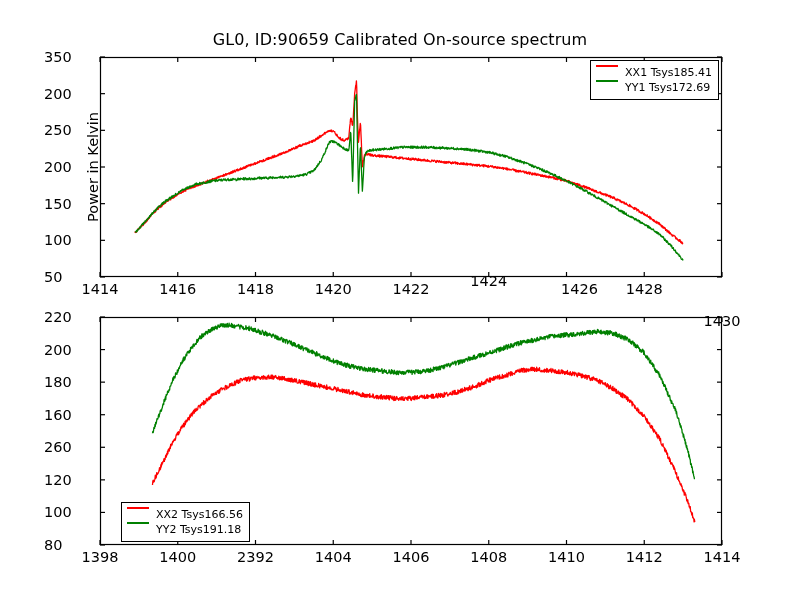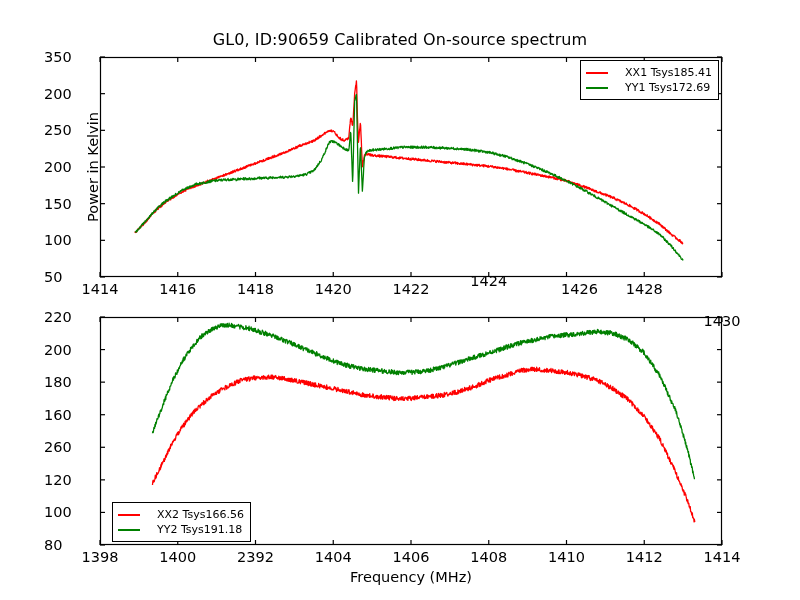--- a/index.html
+++ b/index.html
@@ -89,28 +89,27 @@
     padding: 4px 6px 4px 5px;
     font-size: 11px;
     color: #000000;
     line-height: 15px;
   }
   #legend-top {
     right: 3px;
     top: 3px;
   }
   #legend-bottom {
-    left: 12px;
+    left: 21px;
     bottom: 3px;
   }
   .legend-row {
     display: flex;
-    align-items: center;
+    align-items: flex-start;
     white-space: nowrap;
-    gap: 10px;
   }
   .legend-swatch {
     display: inline-block;
     width: 22px;
     height: 0;
     border-top-width: 2px;
     border-top-style: solid;
     margin-right: 7px;
   }
   .legend-text {
@@ -224,21 +223,20 @@
         <line y1="97.71428571428572" y2="97.71428571428572" x1="622" x2="617" stroke="#000000" stroke-width="1.2"></line>
         <line y1="65.14285714285714" y2="65.14285714285714" x1="0" x2="5" stroke="#000000" stroke-width="1.2"></line>
         <line y1="65.14285714285714" y2="65.14285714285714" x1="622" x2="617" stroke="#000000" stroke-width="1.2"></line>
         <line y1="32.571428571428584" y2="32.571428571428584" x1="0" x2="5" stroke="#000000" stroke-width="1.2"></line>
         <line y1="32.571428571428584" y2="32.571428571428584" x1="622" x2="617" stroke="#000000" stroke-width="1.2"></line>
         <line y1="0" y2="0" x1="0" x2="5" stroke="#000000" stroke-width="1.2"></line>
         <line y1="0" y2="0" x1="622" x2="617" stroke="#000000" stroke-width="1.2"></line>
         <path d="M52.48 168.03L52.83 164.30L53.18 163.23L53.53 165.20L53.88 164.41L54.23 164.61L54.58 162.97L54.93 162.18L55.28 158.26L55.63 161.46L55.98 160.99L56.33 160.30L56.68 155.70L57.03 156.61L57.38 157.46L57.73 156.05L58.08 156.45L58.43 155.15L58.78 154.85L59.13 153.54L59.48 150.76L59.83 153.14L60.18 151.99L60.53 152.05L60.88 147.67L61.23 150.05L61.58 145.83L61.93 147.82L62.28 145.49L62.63 146.21L62.98 144.39L63.33 144.64L63.68 143.14L64.03 141.60L64.38 144.46L64.73 141.33L65.08 142.73L65.43 139.79L65.78 138.11L66.13 140.37L66.48 139.16L66.83 136.39L67.18 137.85L67.53 134.13L67.88 136.71L68.23 132.53L68.58 133.84L68.93 131.76L69.28 134.20L69.63 132.21L69.97 129.95L70.32 131.36L70.67 127.32L71.02 129.13L71.37 127.02L71.72 127.73L72.07 127.88L72.42 125.26L72.77 124.26L73.12 125.03L73.47 124.54L73.82 122.95L74.17 123.43L74.52 121.94L74.87 123.37L75.22 122.98L75.57 121.84L75.92 119.29L76.27 117.58L76.62 118.12L76.97 116.65L77.32 115.95L77.67 115.32L78.02 117.96L78.37 114.54L78.72 117.32L79.07 116.15L79.42 115.23L79.77 114.97L80.12 112.49L80.47 113.45L80.82 110.54L81.17 109.70L81.52 110.69L81.87 111.02L82.22 108.07L82.57 109.47L82.92 109.81L83.27 108.66L83.62 106.28L83.97 109.83L84.32 109.36L84.67 108.12L85.02 104.49L85.37 107.49L85.72 105.41L86.07 103.18L86.42 104.88L86.77 104.62L87.12 102.86L87.47 103.85L87.82 100.87L88.17 102.71L88.52 100.38L88.87 102.47L89.22 102.82L89.57 100.27L89.92 97.79L90.27 100.31L90.62 98.69L90.97 97.32L91.32 96.14L91.67 97.98L92.02 99.03L92.37 97.19L92.72 94.92L93.07 96.92L93.42 93.99L93.77 93.28L94.12 95.71L94.47 96.04L94.82 92.16L95.17 93.35L95.52 94.43L95.87 92.32L96.22 91.26L96.57 93.62L96.92 93.15L97.27 92.97L97.62 92.70L97.96 90.62L98.31 89.00L98.66 88.50L99.01 89.16L99.36 89.17L99.71 88.80L100.06 91.01L100.41 87.33L100.76 88.12L101.11 87.30L101.46 88.37L101.81 86.18L102.16 85.74L102.51 86.36L102.86 86.61L103.21 87.72L103.56 83.68L103.91 87.66L104.26 85.39L104.61 86.94L104.96 84.23L105.31 85.44L105.66 86.19L106.01 84.46L106.36 81.45L106.71 82.28L107.06 83.25L107.41 82.92L107.76 83.99L108.11 81.15L108.46 82.38L108.81 81.67L109.16 79.98L109.51 82.67L109.86 81.52L110.21 80.55L110.56 79.25L110.91 81.21L111.26 77.31L111.61 77.07L111.96 78.66L112.31 76.91L112.66 78.77L113.01 78.09L113.36 76.29L113.71 76.80L114.06 77.82L114.41 77.19L114.76 77.61L115.11 75.77L115.46 75.20L115.81 77.48L116.16 75.67L116.51 77.29L116.86 74.77L117.21 73.93L117.56 74.90L117.91 73.72L118.26 75.97L118.61 73.43L118.96 76.43L119.31 72.32L119.66 75.49L120.01 73.76L120.36 71.92L120.71 71.48L121.06 70.81L121.41 70.89L121.76 70.98L122.11 72.88L122.46 71.99L122.81 71.51L123.16 71.26L123.51 71.17L123.86 71.81L124.21 72.12L124.56 72.10L124.91 72.95L125.26 68.87L125.61 68.50L125.96 68.72L126.30 69.26L126.65 72.08L127.00 68.94L127.35 71.20L127.70 70.58L128.05 70.41L128.40 70.82L128.75 70.00L129.10 70.19L129.45 67.76L129.80 66.74L130.15 69.18L130.50 66.65L130.85 66.94L131.20 67.79L131.55 68.54L131.90 65.89L132.25 66.85L132.60 68.57L132.95 68.38L133.30 68.35L133.65 67.75L134.00 68.65L134.35 65.44L134.70 64.10L135.05 66.20L135.40 67.99L135.75 66.54L136.10 65.19L136.45 63.04L136.80 64.47L137.15 65.31L137.50 65.89L137.85 62.85L138.20 63.30L138.55 66.33L138.90 63.76L139.25 63.13L139.60 63.81L139.95 65.51L140.30 61.44L140.65 61.69L141.00 61.79L141.35 61.68L141.70 62.19L142.05 63.77L142.40 63.58L142.75 62.84L143.10 62.09L143.45 62.35L143.80 61.24L144.15 61.64L144.50 62.79L144.85 61.15L145.20 63.00L145.55 60.51L145.90 61.11L146.25 60.98L146.60 64.21L146.95 60.66L147.30 63.71L147.65 61.21L148.00 60.70L148.35 60.05L148.70 61.80L149.05 59.81L149.40 64.08L149.75 63.83L150.10 63.20L150.45 61.63L150.80 60.26L151.15 60.62L151.50 60.29L151.85 60.17L152.20 62.49L152.55 61.23L152.90 61.75L153.25 59.42L153.60 59.01L153.94 59.19L154.29 62.46L154.64 58.80L154.99 62.88L155.34 59.90L155.69 62.86L156.04 59.95L156.39 61.75L156.74 59.94L157.09 59.33L157.44 60.87L157.79 60.75L158.14 60.76L158.49 60.10L158.84 59.66L159.19 61.09L159.54 61.69L159.89 60.52L160.24 62.02L160.59 62.35L160.94 60.69L161.29 61.50L161.64 59.44L161.99 60.90L162.34 60.07L162.69 59.40L163.04 62.31L163.39 58.75L163.74 61.19L164.09 60.22L164.44 59.79L164.79 59.23L165.14 62.20L165.49 60.14L165.84 61.92L166.19 60.61L166.54 61.15L166.89 62.32L167.24 59.20L167.59 60.86L167.94 58.89L168.29 60.67L168.64 58.03L168.99 61.77L169.34 61.38L169.69 59.80L170.04 60.53L170.39 61.49L170.74 61.34L171.09 58.14L171.44 61.41L171.79 58.06L172.14 62.04L172.49 58.23L172.84 59.95L173.19 58.99L173.54 62.08L173.89 61.61L174.24 60.68L174.59 59.22L174.94 60.34L175.29 59.82L175.64 58.53L175.99 59.28L176.34 59.80L176.69 61.22L177.04 60.57L177.39 61.02L177.74 62.07L178.09 60.40L178.44 61.94L178.79 59.26L179.14 60.41L179.49 62.80L179.84 61.75L180.19 59.54L180.54 62.29L180.89 62.65L181.24 62.79L181.59 60.48L181.93 59.36L182.28 62.75L182.63 59.87L182.98 59.72L183.33 61.96L183.68 62.25L184.03 62.40L184.38 59.66L184.73 63.12L185.08 62.28L185.43 63.23L185.78 61.57L186.13 62.01L186.48 63.48L186.83 63.86L187.18 61.39L187.53 62.06L187.88 63.89L188.23 64.34L188.58 61.30L188.93 61.26L189.28 61.69L189.63 64.35L189.98 64.30L190.33 61.50L190.68 64.88L191.03 61.88L191.38 64.69L191.73 61.12L192.08 61.70L192.43 64.50L192.78 65.04L193.13 62.69L193.48 64.20L193.83 65.00L194.18 63.12L194.53 61.70L194.88 61.92L195.23 65.00L195.58 63.28L195.93 64.38L196.28 61.96L196.63 63.42L196.98 65.73L197.33 66.10L197.68 66.20L198.03 66.12L198.38 65.86L198.73 65.50L199.08 62.98L199.43 62.62L199.78 65.70L200.13 65.71L200.48 66.74L200.83 63.76L201.18 64.90L201.53 63.27L201.88 63.48L202.23 65.25L202.58 65.57L202.93 63.24L203.28 65.38L203.63 63.69L203.98 66.52L204.33 67.53L204.68 63.76L205.03 64.25L205.38 66.50L205.73 67.41L206.08 63.79L206.43 63.79L206.78 67.48L207.13 64.22L207.48 66.65L207.83 66.71L208.18 68.67L208.53 64.47L208.88 67.41L209.23 68.25L209.58 66.65L209.92 64.92L210.27 64.57L210.62 68.58L210.97 69.16L211.32 69.09L211.67 68.63L212.02 65.38L212.37 68.86L212.72 66.06L213.07 68.01L213.42 69.46L213.77 66.56L214.12 65.77L214.47 69.85L214.82 67.64L215.17 67.63L215.52 65.83L215.87 69.87L216.22 68.45L216.57 68.35L216.92 68.99L217.27 69.85L217.62 69.96L217.97 69.92L218.32 68.92L218.67 66.37L219.02 68.13L219.37 68.78L219.72 70.94L220.07 68.42L220.42 67.26L220.77 69.18L221.12 69.32L221.47 67.78L221.82 68.17L222.17 70.26L222.52 69.03L222.87 69.77L223.22 68.95L223.57 71.00L223.92 70.49L224.27 68.37L224.62 70.97L224.97 69.11L225.32 70.20L225.67 71.15L226.02 71.85L226.37 72.35L226.72 68.02L227.07 71.35L227.42 72.26L227.77 70.92L228.12 70.13L228.47 70.56L228.82 70.89L229.17 71.91L229.52 71.45L229.87 69.56L230.22 71.78L230.57 72.08L230.92 71.18L231.27 72.65L231.62 72.19L231.97 72.83L232.32 72.51L232.67 72.84L233.02 72.35L233.37 72.69L233.72 71.43L234.07 70.92L234.42 69.73L234.77 70.29L235.12 72.09L235.47 70.43L235.82 71.08L236.17 71.09L236.52 74.51L236.87 73.15L237.22 72.46L237.57 73.67L237.91 70.39L238.26 71.50L238.61 72.12L238.96 73.66L239.31 74.28L239.66 73.00L240.01 73.41L240.36 72.87L240.71 74.66L241.06 73.28L241.41 73.90L241.76 74.06L242.11 71.83L242.46 75.27L242.81 75.63L243.16 72.31L243.51 74.09L243.86 72.65L244.21 72.49L244.56 75.51L244.91 73.05L245.26 73.68L245.61 75.74L245.96 74.10L246.31 72.51L246.66 76.03L247.01 75.60L247.36 75.99L247.71 76.25L248.06 72.69L248.41 73.59L248.76 74.26L249.11 72.82L249.46 77.12L249.81 75.34L250.16 76.41L250.51 76.79L250.86 75.86L251.21 76.14L251.56 74.85L251.91 74.56L252.26 77.50L252.61 74.95L252.96 74.09L253.31 73.81L253.66 76.81L254.01 76.43L254.36 76.49L254.71 75.46L255.06 75.47L255.41 76.53L255.76 77.23L256.11 75.62L256.46 77.76L256.81 74.92L257.16 75.55L257.51 76.75L257.86 77.50L258.21 78.18L258.56 77.20L258.91 75.83L259.26 77.56L259.61 78.48L259.96 77.07L260.31 77.31L260.66 79.30L261.01 79.56L261.36 78.63L261.71 79.69L262.06 76.60L262.41 79.55L262.76 75.72L263.11 79.36L263.46 77.78L263.81 76.57L264.16 79.96L264.51 80.10L264.86 77.77L265.21 77.44L265.56 80.02L265.90 77.77L266.25 79.00L266.60 77.49L266.95 80.33L267.30 79.36L267.65 77.33L268.00 78.16L268.35 77.73L268.70 77.82L269.05 79.76L269.40 80.19L269.75 76.53L270.10 80.37L270.45 78.92L270.80 79.23L271.15 79.67L271.50 79.08L271.85 79.02L272.20 80.33L272.55 79.01L272.90 76.99L273.25 77.34L273.60 79.52L273.95 81.11L274.30 81.29L274.65 80.27L275.00 79.87L275.35 79.89L275.70 78.87L276.05 80.92L276.40 78.47L276.75 81.61L277.10 78.89L277.45 80.89L277.80 78.53L278.15 79.86L278.50 81.78L278.85 80.13L279.20 81.23L279.55 79.41L279.90 80.56L280.25 78.34L280.60 81.86L280.95 78.68L281.30 77.71L281.65 78.54L282.00 81.41L282.35 82.27L282.70 79.31L283.05 79.61L283.40 79.52L283.75 78.63L284.10 81.95L284.45 78.99L284.80 79.52L285.15 81.29L285.50 79.60L285.85 82.20L286.20 78.42L286.55 81.79L286.90 78.77L287.25 81.38L287.60 79.23L287.95 80.69L288.30 78.63L288.65 82.00L289.00 78.72L289.35 82.89L289.70 79.66L290.05 80.29L290.40 78.76L290.75 80.48L291.10 79.01L291.45 81.40L291.80 81.19L292.15 82.20L292.50 81.39L292.85 79.25L293.20 82.81L293.55 80.33L293.89 83.52L294.24 83.20L294.59 79.41L294.94 81.41L295.29 83.39L295.64 82.30L295.99 82.80L296.34 80.19L296.69 79.47L297.04 80.30L297.39 81.91L297.74 81.23L298.09 82.50L298.44 81.78L298.79 83.28L299.14 81.79L299.49 80.97L299.84 80.69L300.19 81.82L300.54 82.72L300.89 82.08L301.24 79.90L301.59 82.79L301.94 80.09L302.29 82.44L302.64 82.89L302.99 79.74L303.34 83.30L303.69 82.84L304.04 82.23L304.39 83.36L304.74 81.26L305.09 80.08L305.44 80.71L305.79 80.85L306.14 81.28L306.49 80.69L306.84 82.56L307.19 81.43L307.54 80.48L307.89 83.39L308.24 79.42L308.59 81.31L308.94 80.59L309.29 80.04L309.64 81.27L309.99 79.27L310.34 80.46L310.69 82.89L311.04 82.43L311.39 83.47L311.74 81.86L312.09 80.11L312.44 81.90L312.79 80.02L313.14 79.68L313.49 82.16L313.84 82.42L314.19 82.71L314.54 78.90L314.89 82.57L315.24 78.80L315.59 80.14L315.94 81.24L316.29 79.36L316.64 82.02L316.99 80.04L317.34 78.65L317.69 81.78L318.04 80.72L318.39 81.26L318.74 80.65L319.09 81.57L319.44 79.87L319.79 79.24L320.14 80.20L320.49 79.42L320.84 79.30L321.19 78.26L321.54 80.07L321.88 78.98L322.23 78.46L322.58 79.13L322.93 81.07L323.28 80.09L323.63 80.79L323.98 79.15L324.33 78.05L324.68 81.61L325.03 80.67L325.38 79.98L325.73 81.31L326.08 80.08L326.43 79.21L326.78 77.82L327.13 81.22L327.48 77.98L327.83 81.45L328.18 78.46L328.53 80.01L328.88 79.97L329.23 79.02L329.58 79.67L329.93 78.70L330.28 79.47L330.63 79.89L330.98 80.08L331.33 77.35L331.68 81.10L332.03 77.74L332.38 78.46L332.73 77.16L333.08 81.38L333.43 77.73L333.78 80.75L334.13 80.84L334.48 80.91L334.83 80.75L335.18 79.32L335.53 79.56L335.88 77.38L336.23 79.73L336.58 76.59L336.93 79.88L337.28 80.80L337.63 80.40L337.98 80.80L338.33 76.76L338.68 76.34L339.03 78.17L339.38 79.39L339.73 78.02L340.08 77.24L340.43 80.39L340.78 76.42L341.13 78.52L341.48 79.00L341.83 76.94L342.18 76.91L342.53 80.14L342.88 78.02L343.23 79.45L343.58 80.11L343.93 77.29L344.28 75.50L344.63 79.53L344.98 76.54L345.33 77.49L345.68 76.84L346.03 75.83L346.38 76.34L346.73 75.39L347.08 76.88L347.43 77.91L347.78 79.20L348.13 78.00L348.48 77.91L348.83 77.10L349.18 77.05L349.53 77.56L349.88 76.81L350.22 75.30L350.57 75.80L350.92 77.41L351.27 77.17L351.62 77.77L351.97 77.94L352.32 74.21L352.67 77.01L353.02 77.52L353.37 74.66L353.72 75.26L354.07 73.40L354.42 75.77L354.77 77.42L355.12 73.40L355.47 76.99L355.82 76.21L356.17 77.11L356.52 75.59L356.87 77.25L357.22 76.71L357.57 76.89L357.92 72.89L358.27 76.64L358.62 73.96L358.97 74.41L359.32 73.68L359.67 73.48L360.02 75.97L360.37 73.89L360.72 72.05L361.07 75.44L361.42 72.88L361.77 72.22L362.12 71.42L362.47 75.01L362.82 74.66L363.17 73.54L363.52 72.76L363.87 73.25L364.22 73.91L364.57 70.50L364.92 74.01L365.27 73.81L365.62 71.06L365.97 72.89L366.32 71.40L366.67 72.27L367.02 70.58L367.37 72.85L367.72 71.44L368.07 73.67L368.42 70.55L368.77 72.82L369.12 72.17L369.47 68.93L369.82 68.84L370.17 72.46L370.52 71.72L370.87 72.99L371.22 70.85L371.57 70.85L371.92 69.21L372.27 71.73L372.62 68.00L372.97 68.72L373.32 69.37L373.67 70.43L374.02 70.31L374.37 69.68L374.72 70.26L375.07 70.37L375.42 69.12L375.77 68.82L376.12 68.76L376.47 70.83L376.82 68.04L377.17 69.59L377.52 70.19L377.87 66.53L378.21 66.06L378.56 66.14L378.91 65.50L379.26 69.62L379.61 68.42L379.96 66.30L380.31 69.21L380.66 69.14L381.01 68.15L381.36 65.70L381.71 64.39L382.06 66.82L382.41 67.59L382.76 67.60L383.11 67.24L383.46 65.42L383.81 65.87L384.16 67.50L384.51 65.64L384.86 64.57L385.21 63.98L385.56 66.12L385.91 66.67L386.26 62.61L386.61 62.34L386.96 63.78L387.31 61.87L387.66 63.67L388.01 63.25L388.36 64.74L388.71 64.15L389.06 65.01L389.41 61.16L389.76 61.02L390.11 65.01L390.46 65.00L390.81 60.89L391.16 62.31L391.51 62.65L391.86 61.47L392.21 62.21L392.56 63.43L392.91 60.86L393.26 63.20L393.61 59.75L393.96 63.02L394.31 62.82L394.66 61.94L395.01 59.55L395.36 61.74L395.71 59.11L396.06 59.37L396.41 59.94L396.76 60.30L397.11 61.75L397.46 60.09L397.81 58.44L398.16 60.62L398.51 59.76L398.86 59.08L399.21 62.05L399.56 57.88L399.91 61.83L400.26 61.18L400.61 60.64L400.96 60.04L401.31 61.09L401.66 60.61L402.01 61.47L402.36 57.47L402.71 61.02L403.06 58.70L403.41 58.55L403.76 60.92L404.11 59.95L404.46 59.49L404.81 58.41L405.16 57.62L405.51 60.08L405.85 58.83L406.20 59.09L406.55 59.88L406.90 56.16L407.25 59.75L407.60 57.53L407.95 59.75L408.30 57.13L408.65 55.75L409.00 55.26L409.35 56.10L409.70 56.04L410.05 57.74L410.40 58.77L410.75 54.77L411.10 57.77L411.45 54.94L411.80 55.15L412.15 58.29L412.50 55.85L412.85 56.63L413.20 56.85L413.55 56.86L413.90 56.73L414.25 56.75L414.60 57.21L414.95 55.63L415.30 55.35L415.65 53.79L416.00 55.45L416.35 53.71L416.70 54.92L417.05 53.20L417.40 52.95L417.75 53.67L418.10 54.31L418.45 54.67L418.80 53.13L419.15 52.21L419.50 55.20L419.85 54.24L420.20 55.09L420.55 53.13L420.90 52.04L421.25 54.10L421.60 51.46L421.95 53.66L422.30 55.01L422.65 51.69L423.00 51.54L423.35 52.59L423.70 51.18L424.05 55.40L424.40 51.71L424.75 53.37L425.10 53.25L425.45 54.85L425.80 52.84L426.15 51.53L426.50 54.86L426.85 52.05L427.20 53.37L427.55 53.27L427.90 52.00L428.25 54.48L428.60 52.08L428.95 52.82L429.30 52.73L429.65 52.95L430.00 53.97L430.35 51.49L430.70 51.87L431.05 50.34L431.40 53.25L431.75 50.46L432.10 53.68L432.45 50.33L432.80 50.61L433.15 51.88L433.50 53.29L433.84 51.34L434.19 50.50L434.54 54.41L434.89 51.63L435.24 51.66L435.59 53.11L435.94 52.57L436.29 54.41L436.64 50.22L436.99 51.39L437.34 52.13L437.69 53.76L438.04 53.29L438.39 52.73L438.74 51.73L439.09 53.47L439.44 50.65L439.79 52.93L440.14 54.04L440.49 54.38L440.84 54.68L441.19 54.83L441.54 53.35L441.89 54.50L442.24 54.49L442.59 53.82L442.94 54.80L443.29 53.06L443.64 53.78L443.99 53.06L444.34 55.14L444.69 52.07L445.04 52.90L445.39 52.79L445.74 54.44L446.09 52.92L446.44 55.21L446.79 51.41L447.14 54.47L447.49 51.92L447.84 55.01L448.19 53.10L448.54 55.09L448.89 54.42L449.24 54.10L449.59 52.40L449.94 53.46L450.29 54.09L450.64 52.89L450.99 51.50L451.34 55.03L451.69 55.65L452.04 53.10L452.39 53.26L452.74 51.89L453.09 54.16L453.44 53.72L453.79 53.08L454.14 55.43L454.49 54.01L454.84 55.78L455.19 52.69L455.54 53.70L455.89 55.52L456.24 56.32L456.59 54.16L456.94 56.41L457.29 56.12L457.64 56.13L457.99 54.01L458.34 56.55L458.69 52.81L459.04 53.02L459.39 56.45L459.74 56.65L460.09 56.23L460.44 56.66L460.79 56.21L461.14 53.11L461.49 54.23L461.83 52.81L462.18 56.10L462.53 56.48L462.88 53.38L463.23 54.33L463.58 55.83L463.93 56.12L464.28 54.66L464.63 57.39L464.98 54.89L465.33 56.19L465.68 56.92L466.03 54.53L466.38 54.67L466.73 55.82L467.08 56.75L467.43 53.47L467.78 57.32L468.13 56.05L468.48 57.22L468.83 55.79L469.18 56.13L469.53 57.83L469.88 55.98L470.23 54.64L470.58 55.30L470.93 57.97L471.28 56.28L471.63 58.61L471.98 57.41L472.33 57.96L472.68 54.95L473.03 55.38L473.38 55.33L473.73 56.11L474.08 57.83L474.43 58.61L474.78 55.27L475.13 55.91L475.48 56.79L475.83 56.23L476.18 56.25L476.53 58.37L476.88 58.73L477.23 59.83L477.58 58.81L477.93 56.23L478.28 57.29L478.63 55.98L478.98 58.36L479.33 58.37L479.68 56.28L480.03 56.66L480.38 57.76L480.73 58.92L481.08 57.15L481.43 60.77L481.78 58.48L482.13 56.86L482.48 58.25L482.83 60.53L483.18 58.18L483.53 58.08L483.88 59.66L484.23 58.59L484.58 59.58L484.93 61.32L485.28 57.92L485.63 60.51L485.98 58.50L486.33 60.41L486.68 58.29L487.03 62.32L487.38 61.00L487.73 59.09L488.08 58.47L488.43 58.63L488.78 60.16L489.13 58.62L489.48 61.51L489.82 60.97L490.17 63.22L490.52 61.44L490.87 63.49L491.22 62.94L491.57 61.88L491.92 60.53L492.27 61.94L492.62 63.28L492.97 60.01L493.32 59.93L493.67 60.21L494.02 62.05L494.37 61.72L494.72 61.43L495.07 63.13L495.42 61.69L495.77 61.85L496.12 63.19L496.47 63.99L496.82 61.42L497.17 63.47L497.52 63.80L497.87 64.66L498.22 63.32L498.57 66.02L498.92 64.08L499.27 64.81L499.62 62.30L499.97 66.13L500.32 66.86L500.67 63.51L501.02 63.52L501.37 65.12L501.72 64.50L502.07 63.71L502.42 66.61L502.77 65.70L503.12 67.11L503.47 66.57L503.82 66.12L504.17 66.79L504.52 66.54L504.87 67.94L505.22 65.75L505.57 66.24L505.92 68.71L506.27 68.64L506.62 69.96L506.97 69.82L507.32 66.61L507.67 69.05L508.02 67.64L508.37 67.75L508.72 71.57L509.07 69.12L509.42 70.85L509.77 71.69L510.12 69.08L510.47 68.27L510.82 70.25L511.17 71.25L511.52 72.42L511.87 71.67L512.22 73.45L512.57 69.84L512.92 69.48L513.27 73.59L513.62 71.54L513.97 73.89L514.32 71.80L514.67 71.08L515.02 74.00L515.37 72.11L515.72 73.30L516.07 76.02L516.42 72.39L516.77 76.32L517.12 76.36L517.47 76.05L517.81 75.99L518.16 73.93L518.51 74.60L518.86 76.82L519.21 77.43L519.56 76.93L519.91 75.20L520.26 75.94L520.61 79.22L520.96 76.77L521.31 79.77L521.66 77.14L522.01 75.93L522.36 80.57L522.71 76.48L523.06 77.05L523.41 77.40L523.76 77.31L524.11 80.96L524.46 79.33L524.81 78.01L525.16 80.33L525.51 80.21L525.86 78.76L526.21 82.05L526.56 82.37L526.91 79.82L527.26 79.86L527.61 84.22L527.96 80.38L528.31 83.73L528.66 82.33L529.01 83.55L529.36 83.00L529.71 85.39L530.06 83.71L530.41 84.27L530.76 83.09L531.11 84.86L531.46 85.60L531.81 85.07L532.16 88.90L532.51 84.80L532.86 87.64L533.21 86.83L533.56 87.88L533.91 87.65L534.26 88.17L534.61 91.04L534.96 88.57L535.31 90.23L535.66 91.65L536.01 90.92L536.36 91.93L536.71 93.61L537.06 93.16L537.41 93.87L537.76 90.99L538.11 93.59L538.46 95.44L538.81 92.74L539.16 95.94L539.51 96.22L539.86 96.39L540.21 96.81L540.56 95.24L540.91 96.73L541.26 96.25L541.61 98.18L541.96 95.46L542.31 96.83L542.66 99.38L543.01 98.38L543.36 99.33L543.71 98.99L544.06 97.30L544.41 98.63L544.76 99.03L545.11 99.83L545.46 100.85L545.80 102.84L546.15 101.28L546.50 102.58L546.85 105.22L547.20 101.99L547.55 103.72L547.90 106.32L548.25 104.89L548.60 106.75L548.95 106.57L549.30 106.68L549.65 105.92L550.00 109.27L550.35 109.68L550.70 110.79L551.05 110.80L551.40 108.45L551.75 110.54L552.10 111.55L552.45 109.15L552.80 113.11L553.15 111.68L553.50 115.03L553.85 113.53L554.20 112.95L554.55 112.86L554.90 114.93L555.25 114.80L555.60 116.46L555.95 115.12L556.30 117.27L556.65 115.99L557.00 119.99L557.35 117.66L557.70 118.87L558.05 121.70L558.40 117.93L558.75 119.30L559.10 119.92L559.45 119.50L559.80 123.64L560.15 121.65L560.50 121.33L560.85 125.56L561.20 127.02L561.55 127.76L561.90 128.17L562.25 128.98L562.60 129.07L562.95 126.61L563.30 129.18L563.65 129.94L564.00 130.18L564.35 130.81L564.70 133.87L565.05 131.32L565.40 134.87L565.75 132.86L566.10 133.20L566.45 134.25L566.80 137.27L567.15 137.34L567.50 136.23L567.85 141.13L568.20 140.83L568.55 141.72L568.90 140.74L569.25 140.06L569.60 144.43L569.95 141.54L570.30 143.52L570.65 146.84L571.00 145.98L571.35 147.08L571.70 145.60L572.05 146.42L572.40 147.30L572.75 148.16L573.10 149.75L573.45 148.49L573.79 152.22L574.14 149.92L574.49 152.36L574.84 151.74L575.19 154.47L575.54 156.07L575.89 157.05L576.24 156.70L576.59 155.70L576.94 160.77L577.29 161.13L577.64 162.22L577.99 162.11L578.34 159.87L578.69 163.77L579.04 163.70L579.39 164.25L579.74 165.21L580.09 167.15L580.44 167.51L580.79 168.12L581.14 166.76L581.49 169.33L581.84 168.81L582.19 170.69L582.54 173.17L582.89 172.53L583.24 174.73L583.59 173.03L583.94 174.06L584.29 178.18L584.64 175.58L584.99 175.42L585.34 177.96L585.69 177.01L586.04 179.19L586.39 180.99L586.74 183.74L587.09 182.35L587.44 184.92L587.79 182.81L588.14 186.58L588.49 186.04L588.84 186.45L589.19 189.82L589.54 189.38L589.89 191.07L590.24 189.60L590.59 194.33L590.94 194.76L591.29 194.85L591.64 197.20L591.99 198.16L592.34 195.80L592.69 200.67L593.04 200.16L593.39 201.41L593.74 201.42L594.09 204.97L594.44 202.48L594.79 205.19" fill="none" stroke="#ff0000" stroke-width="1.3" stroke-linejoin="round"></path>
         <path d="M52.48 116.26L52.83 114.30L53.18 115.62L53.53 113.93L53.88 110.58L54.23 110.31L54.58 111.45L54.93 107.45L55.28 109.37L55.63 105.46L55.98 107.18L56.33 105.81L56.68 103.63L57.03 101.63L57.38 101.56L57.73 102.14L58.08 100.91L58.43 98.37L58.78 97.24L59.13 99.84L59.48 97.06L59.83 96.82L60.18 93.73L60.53 93.40L60.88 92.83L61.23 94.37L61.58 93.32L61.93 91.48L62.28 90.86L62.63 88.94L62.98 86.99L63.33 86.65L63.68 87.61L64.03 82.91L64.38 82.26L64.73 84.44L65.08 82.89L65.43 79.60L65.78 82.54L66.13 77.75L66.48 78.36L66.83 77.94L67.18 77.48L67.53 74.22L67.88 75.69L68.23 74.14L68.58 75.22L68.93 72.84L69.28 72.59L69.63 72.98L69.97 69.41L70.32 69.24L70.67 69.13L71.02 67.67L71.37 65.82L71.72 66.66L72.07 65.66L72.42 64.31L72.77 61.46L73.12 60.56L73.47 63.17L73.82 59.45L74.17 60.24L74.52 60.09L74.87 60.98L75.22 59.52L75.57 55.87L75.92 56.47L76.27 56.08L76.62 57.23L76.97 57.26L77.32 52.99L77.67 55.54L78.02 53.35L78.37 53.76L78.72 50.90L79.07 50.80L79.42 51.48L79.77 49.05L80.12 48.96L80.47 48.33L80.82 45.64L81.17 47.03L81.52 46.98L81.87 45.94L82.22 43.91L82.57 45.75L82.92 42.59L83.27 40.86L83.62 44.07L83.97 39.83L84.32 39.84L84.67 43.05L85.02 42.16L85.37 40.40L85.72 39.21L86.07 37.20L86.42 37.97L86.77 38.60L87.12 35.09L87.47 35.66L87.82 34.43L88.17 35.03L88.52 35.65L88.87 36.01L89.22 33.62L89.57 35.67L89.92 33.26L90.27 34.60L90.62 30.38L90.97 31.70L91.32 31.33L91.67 30.18L92.02 29.38L92.37 30.72L92.72 31.15L93.07 27.55L93.42 27.04L93.77 28.09L94.12 29.43L94.47 28.11L94.82 27.47L95.17 26.59L95.52 26.60L95.87 27.46L96.22 27.13L96.57 24.55L96.92 22.34L97.27 25.24L97.62 24.79L97.96 22.42L98.31 23.88L98.66 21.33L99.01 20.96L99.36 21.75L99.71 19.01L100.06 19.57L100.41 18.96L100.76 21.77L101.11 20.01L101.46 21.47L101.81 16.84L102.16 20.54L102.51 18.97L102.86 16.86L103.21 18.03L103.56 19.50L103.91 18.17L104.26 16.10L104.61 16.73L104.96 17.34L105.31 17.79L105.66 14.92L106.01 14.34L106.36 15.33L106.71 16.14L107.06 14.33L107.41 16.98L107.76 16.34L108.11 15.26L108.46 12.63L108.81 12.68L109.16 13.76L109.51 15.33L109.86 13.90L110.21 12.44L110.56 15.02L110.91 13.90L111.26 11.91L111.61 10.61L111.96 13.82L112.31 11.58L112.66 10.26L113.01 13.04L113.36 11.42L113.71 11.81L114.06 9.82L114.41 12.77L114.76 10.44L115.11 11.66L115.46 9.10L115.81 11.32L116.16 9.49L116.51 10.56L116.86 12.10L117.21 11.89L117.56 10.37L117.91 8.17L118.26 7.98L118.61 8.92L118.96 10.05L119.31 10.37L119.66 10.19L120.01 7.95L120.36 6.96L120.71 9.24L121.06 9.09L121.41 8.83L121.76 6.71L122.11 7.07L122.46 8.70L122.81 9.80L123.16 6.68L123.51 7.45L123.86 7.26L124.21 10.14L124.56 7.04L124.91 8.56L125.26 9.73L125.61 9.90L125.96 6.85L126.30 8.13L126.65 9.57L127.00 9.99L127.35 6.45L127.70 8.79L128.05 9.66L128.40 9.95L128.75 9.30L129.10 6.19L129.45 9.21L129.80 8.20L130.15 8.55L130.50 8.44L130.85 9.70L131.20 9.77L131.55 6.36L131.90 8.99L132.25 10.44L132.60 7.50L132.95 10.24L133.30 10.76L133.65 8.41L134.00 8.99L134.35 7.85L134.70 11.02L135.05 9.55L135.40 9.40L135.75 8.77L136.10 9.28L136.45 8.97L136.80 8.19L137.15 8.33L137.50 8.39L137.85 9.03L138.20 8.47L138.55 7.48L138.90 8.99L139.25 9.21L139.60 9.59L139.95 11.99L140.30 8.03L140.65 9.53L141.00 8.13L141.35 9.51L141.70 8.74L142.05 10.10L142.40 10.87L142.75 11.59L143.10 9.76L143.45 10.55L143.80 12.57L144.15 12.17L144.50 11.77L144.85 12.03L145.20 11.85L145.55 12.01L145.90 8.56L146.25 12.56L146.60 10.08L146.95 11.60L147.30 11.78L147.65 10.54L148.00 10.81L148.35 11.01L148.70 13.24L149.05 9.04L149.40 13.61L149.75 11.12L150.10 12.00L150.45 11.16L150.80 11.54L151.15 9.91L151.50 13.20L151.85 11.87L152.20 12.99L152.55 14.12L152.90 11.46L153.25 12.01L153.60 14.48L153.94 13.69L154.29 11.45L154.64 13.34L154.99 14.32L155.34 11.28L155.69 14.09L156.04 15.12L156.39 15.44L156.74 13.98L157.09 14.39L157.44 15.21L157.79 15.42L158.14 12.26L158.49 13.51L158.84 14.77L159.19 13.38L159.54 16.95L159.89 15.02L160.24 14.18L160.59 17.17L160.94 16.83L161.29 17.31L161.64 17.02L161.99 14.77L162.34 13.23L162.69 13.86L163.04 14.57L163.39 15.10L163.74 17.82L164.09 15.67L164.44 18.31L164.79 17.89L165.14 15.25L165.49 14.24L165.84 15.47L166.19 17.56L166.54 18.79L166.89 15.38L167.24 17.05L167.59 18.80L167.94 16.94L168.29 16.86L168.64 17.80L168.99 18.41L169.34 16.16L169.69 17.92L170.04 17.17L170.39 16.88L170.74 17.76L171.09 19.10L171.44 18.38L171.79 20.38L172.14 17.98L172.49 18.64L172.84 17.07L173.19 18.76L173.54 17.21L173.89 18.57L174.24 19.18L174.59 18.95L174.94 21.40L175.29 20.76L175.64 18.19L175.99 20.62L176.34 20.61L176.69 22.13L177.04 18.94L177.39 22.07L177.74 22.60L178.09 19.63L178.44 22.74L178.79 22.94L179.14 21.08L179.49 21.84L179.84 22.30L180.19 23.20L180.54 21.90L180.89 20.89L181.24 20.21L181.59 21.83L181.93 20.68L182.28 22.77L182.63 24.75L182.98 24.94L183.33 25.03L183.68 21.68L184.03 22.43L184.38 23.14L184.73 22.61L185.08 24.71L185.43 26.02L185.78 23.95L186.13 22.41L186.48 22.75L186.83 23.22L187.18 23.01L187.53 26.74L187.88 25.30L188.23 25.90L188.58 24.16L188.93 24.42L189.28 24.62L189.63 23.44L189.98 24.19L190.33 26.91L190.68 24.55L191.03 26.98L191.38 24.26L191.73 27.97L192.08 28.30L192.43 28.94L192.78 27.43L193.13 25.43L193.48 26.80L193.83 28.50L194.18 25.73L194.53 25.81L194.88 29.06L195.23 26.51L195.58 28.15L195.93 28.98L196.28 30.08L196.63 28.78L196.98 29.08L197.33 28.94L197.68 28.10L198.03 29.96L198.38 27.49L198.73 31.22L199.08 27.65L199.43 31.40L199.78 29.97L200.13 29.10L200.48 32.20L200.83 31.47L201.18 29.32L201.53 31.89L201.88 28.75L202.23 30.41L202.58 30.52L202.93 29.89L203.28 33.61L203.63 31.58L203.98 31.73L204.33 31.43L204.68 31.60L205.03 30.59L205.38 30.94L205.73 30.97L206.08 33.08L206.43 30.99L206.78 32.17L207.13 31.10L207.48 33.90L207.83 35.20L208.18 33.04L208.53 32.08L208.88 32.27L209.23 35.61L209.58 35.07L209.92 34.11L210.27 34.61L210.62 34.80L210.97 33.40L211.32 36.03L211.67 36.15L212.02 33.22L212.37 33.15L212.72 36.60L213.07 34.56L213.42 34.11L213.77 35.42L214.12 34.77L214.47 36.73L214.82 35.79L215.17 35.94L215.52 38.81L215.87 36.38L216.22 38.92L216.57 34.74L216.92 35.13L217.27 36.93L217.62 38.72L217.97 38.59L218.32 36.88L218.67 37.26L219.02 37.98L219.37 37.53L219.72 36.97L220.07 39.59L220.42 39.36L220.77 40.85L221.12 39.54L221.47 39.46L221.82 40.57L222.17 39.28L222.52 40.27L222.87 39.18L223.22 41.57L223.57 38.55L223.92 40.91L224.27 42.02L224.62 41.01L224.97 39.16L225.32 41.06L225.67 40.64L226.02 41.81L226.37 41.77L226.72 43.13L227.07 39.44L227.42 42.49L227.77 39.64L228.12 40.22L228.47 42.70L228.82 40.70L229.17 44.20L229.52 40.98L229.87 41.51L230.22 43.70L230.57 44.29L230.92 44.34L231.27 43.46L231.62 44.90L231.97 43.60L232.32 44.59L232.67 44.89L233.02 44.26L233.37 41.89L233.72 46.18L234.07 45.73L234.42 45.64L234.77 43.93L235.12 45.60L235.47 44.00L235.82 43.54L236.17 45.03L236.52 44.72L236.87 43.04L237.22 47.48L237.57 44.75L237.91 43.62L238.26 44.23L238.61 44.93L238.96 46.41L239.31 47.21L239.66 44.65L240.01 46.55L240.36 47.54L240.71 46.93L241.06 44.54L241.41 47.51L241.76 45.02L242.11 48.41L242.46 47.15L242.81 46.87L243.16 47.76L243.51 49.09L243.86 49.24L244.21 45.92L244.56 47.34L244.91 45.83L245.26 48.23L245.61 50.07L245.96 46.32L246.31 50.25L246.66 49.95L247.01 46.46L247.36 46.16L247.71 46.45L248.06 47.71L248.41 50.09L248.76 49.16L249.11 47.19L249.46 48.79L249.81 51.30L250.16 48.93L250.51 51.35L250.86 51.01L251.21 48.67L251.56 47.34L251.91 47.84L252.26 49.07L252.61 50.13L252.96 47.75L253.31 50.04L253.66 47.83L254.01 51.86L254.36 50.63L254.71 50.56L255.06 49.12L255.41 49.48L255.76 48.76L256.11 49.79L256.46 51.35L256.81 50.72L257.16 49.56L257.51 52.33L257.86 50.84L258.21 50.61L258.56 49.39L258.91 49.24L259.26 50.46L259.61 53.16L259.96 53.30L260.31 52.27L260.66 49.71L261.01 50.81L261.36 50.69L261.71 49.70L262.06 52.52L262.41 51.42L262.76 50.88L263.11 53.76L263.46 52.66L263.81 53.11L264.16 52.21L264.51 50.18L264.86 50.86L265.21 54.11L265.56 51.35L265.90 53.61L266.25 51.92L266.60 51.37L266.95 51.36L267.30 54.48L267.65 53.88L268.00 54.12L268.35 53.47L268.70 50.30L269.05 53.68L269.40 51.96L269.75 51.61L270.10 54.44L270.45 50.66L270.80 52.63L271.15 52.08L271.50 52.23L271.85 54.00L272.20 54.11L272.55 51.33L272.90 55.24L273.25 50.99L273.60 53.68L273.95 52.81L274.30 51.03L274.65 55.39L275.00 55.12L275.35 53.26L275.70 52.76L276.05 51.46L276.40 53.46L276.75 52.07L277.10 53.45L277.45 51.47L277.80 51.74L278.15 53.83L278.50 54.75L278.85 53.97L279.20 52.65L279.55 54.25L279.90 53.52L280.25 53.86L280.60 54.49L280.95 53.77L281.30 52.57L281.65 52.25L282.00 51.73L282.35 56.15L282.70 54.90L283.05 56.31L283.40 53.53L283.75 54.53L284.10 53.47L284.45 52.49L284.80 54.85L285.15 55.35L285.50 53.89L285.85 54.30L286.20 53.30L286.55 55.94L286.90 56.30L287.25 56.41L287.60 56.61L287.95 55.69L288.30 55.43L288.65 55.64L289.00 52.98L289.35 53.10L289.70 53.96L290.05 55.72L290.40 56.83L290.75 55.56L291.10 56.01L291.45 52.72L291.80 56.50L292.15 53.53L292.50 53.34L292.85 54.78L293.20 55.89L293.55 57.06L293.89 56.83L294.24 53.19L294.59 53.83L294.94 56.64L295.29 54.85L295.64 56.44L295.99 55.91L296.34 57.55L296.69 54.23L297.04 56.05L297.39 57.04L297.74 53.83L298.09 55.47L298.44 57.53L298.79 56.22L299.14 54.22L299.49 54.21L299.84 54.07L300.19 55.36L300.54 56.38L300.89 54.94L301.24 55.49L301.59 56.99L301.94 54.66L302.29 55.34L302.64 54.50L302.99 57.03L303.34 54.72L303.69 57.36L304.04 56.44L304.39 54.97L304.74 55.09L305.09 57.18L305.44 55.98L305.79 56.49L306.14 54.68L306.49 53.85L306.84 54.83L307.19 54.38L307.54 53.25L307.89 53.42L308.24 53.73L308.59 55.67L308.94 53.24L309.29 53.59L309.64 54.68L309.99 53.46L310.34 55.52L310.69 55.54L311.04 55.37L311.39 54.40L311.74 53.11L312.09 57.39L312.44 54.13L312.79 55.29L313.14 55.62L313.49 53.75L313.84 54.87L314.19 54.18L314.54 56.30L314.89 56.95L315.24 54.58L315.59 52.92L315.94 53.24L316.29 53.03L316.64 53.36L316.99 55.41L317.34 53.77L317.69 55.66L318.04 52.70L318.39 56.42L318.74 53.60L319.09 56.28L319.44 55.24L319.79 54.42L320.14 53.37L320.49 56.58L320.84 54.09L321.19 56.36L321.54 55.12L321.88 54.48L322.23 55.50L322.58 52.84L322.93 54.65L323.28 52.35L323.63 53.01L323.98 53.37L324.33 54.21L324.68 52.91L325.03 52.91L325.38 55.66L325.73 55.19L326.08 54.59L326.43 53.91L326.78 51.85L327.13 52.66L327.48 54.17L327.83 54.66L328.18 51.57L328.53 54.86L328.88 55.26L329.23 55.15L329.58 52.34L329.93 54.89L330.28 55.20L330.63 51.13L330.98 54.74L331.33 52.75L331.68 53.60L332.03 52.62L332.38 53.88L332.73 54.14L333.08 54.57L333.43 50.18L333.78 50.14L334.13 51.99L334.48 50.72L334.83 52.86L335.18 50.72L335.53 50.27L335.88 50.08L336.23 51.39L336.58 53.33L336.93 49.81L337.28 51.88L337.63 50.33L337.98 52.91L338.33 49.79L338.68 52.93L339.03 52.84L339.38 49.20L339.73 49.60L340.08 50.90L340.43 52.57L340.78 49.24L341.13 50.66L341.48 48.73L341.83 48.59L342.18 48.78L342.53 48.98L342.88 51.09L343.23 49.09L343.58 48.34L343.93 51.75L344.28 48.01L344.63 50.58L344.98 48.12L345.33 48.29L345.68 48.47L346.03 47.75L346.38 47.02L346.73 49.19L347.08 49.63L347.43 48.54L347.78 46.99L348.13 48.09L348.48 46.75L348.83 46.43L349.18 48.78L349.53 49.03L349.88 49.99L350.22 49.15L350.57 47.40L350.92 46.54L351.27 48.02L351.62 47.24L351.97 46.29L352.32 45.08L352.67 46.87L353.02 46.30L353.37 46.39L353.72 47.14L354.07 44.86L354.42 46.12L354.77 44.73L355.12 44.14L355.47 45.64L355.82 48.14L356.17 46.31L356.52 44.93L356.87 44.75L357.22 44.24L357.57 44.73L357.92 43.29L358.27 44.50L358.62 47.55L358.97 45.07L359.32 43.23L359.67 46.32L360.02 46.67L360.37 44.52L360.72 42.99L361.07 45.13L361.42 43.01L361.77 43.70L362.12 46.44L362.47 42.93L362.82 45.41L363.17 43.71L363.52 43.20L363.87 42.53L364.22 45.47L364.57 43.78L364.92 44.34L365.27 41.78L365.62 42.67L365.97 41.99L366.32 41.51L366.67 42.94L367.02 42.20L367.37 42.46L367.72 44.07L368.07 41.76L368.42 40.03L368.77 42.42L369.12 39.87L369.47 42.58L369.82 43.48L370.17 41.39L370.52 40.27L370.87 42.81L371.22 41.49L371.57 40.89L371.92 40.34L372.27 42.45L372.62 42.57L372.97 40.75L373.32 39.13L373.67 38.36L374.02 42.07L374.37 38.12L374.72 39.80L375.07 40.03L375.42 42.00L375.77 41.92L376.12 41.37L376.47 39.69L376.82 41.14L377.17 39.36L377.52 40.62L377.87 37.92L378.21 38.38L378.56 37.14L378.91 38.94L379.26 36.68L379.61 39.35L379.96 40.58L380.31 36.46L380.66 39.26L381.01 36.87L381.36 39.67L381.71 38.76L382.06 36.88L382.41 37.38L382.76 36.24L383.11 37.85L383.46 39.64L383.81 39.37L384.16 37.30L384.51 38.94L384.86 39.30L385.21 37.86L385.56 37.56L385.91 34.95L386.26 36.34L386.61 37.82L386.96 36.21L387.31 37.21L387.66 35.58L388.01 35.89L388.36 36.74L388.71 36.13L389.06 35.59L389.41 35.72L389.76 34.13L390.11 33.56L390.46 36.35L390.81 35.14L391.16 35.81L391.51 36.61L391.86 35.54L392.21 35.84L392.56 36.54L392.91 33.12L393.26 35.36L393.61 35.59L393.96 35.39L394.31 35.29L394.66 34.22L395.01 32.45L395.36 33.27L395.71 34.13L396.06 34.28L396.41 35.66L396.76 31.47L397.11 31.50L397.46 31.24L397.81 32.39L398.16 33.09L398.51 32.84L398.86 30.75L399.21 34.81L399.56 30.84L399.91 32.08L400.26 30.32L400.61 34.21L400.96 30.08L401.31 31.58L401.66 32.31L402.01 33.13L402.36 30.99L402.71 30.90L403.06 30.53L403.41 33.29L403.76 29.83L404.11 28.79L404.46 32.61L404.81 31.16L405.16 30.04L405.51 31.74L405.85 28.21L406.20 29.54L406.55 28.00L406.90 29.00L407.25 32.25L407.60 29.93L407.95 28.04L408.30 28.71L408.65 27.42L409.00 31.12L409.35 30.79L409.70 29.48L410.05 29.98L410.40 30.84L410.75 26.76L411.10 29.79L411.45 29.52L411.80 26.83L412.15 29.49L412.50 28.12L412.85 30.25L413.20 29.68L413.55 29.85L413.90 26.66L414.25 28.11L414.60 28.31L414.95 25.55L415.30 26.70L415.65 26.82L416.00 26.12L416.35 25.23L416.70 28.63L417.05 25.14L417.40 26.82L417.75 24.86L418.10 24.71L418.45 24.65L418.80 28.60L419.15 26.58L419.50 27.07L419.85 27.29L420.20 24.65L420.55 23.73L420.90 24.92L421.25 27.89L421.60 24.21L421.95 26.61L422.30 23.55L422.65 25.25L423.00 25.41L423.35 25.26L423.70 23.33L424.05 23.37L424.40 24.53L424.75 23.65L425.10 25.55L425.45 24.26L425.80 25.60L426.15 24.72L426.50 25.92L426.85 23.25L427.20 25.72L427.55 25.79L427.90 22.31L428.25 22.70L428.60 25.42L428.95 24.30L429.30 23.03L429.65 24.89L430.00 25.58L430.35 23.05L430.70 24.94L431.05 24.89L431.40 21.37L431.75 23.63L432.10 25.61L432.45 21.78L432.80 24.99L433.15 25.30L433.50 23.46L433.84 24.41L434.19 22.90L434.54 21.79L434.89 23.06L435.24 23.18L435.59 23.99L435.94 24.75L436.29 21.81L436.64 23.67L436.99 20.79L437.34 20.49L437.69 23.69L438.04 21.59L438.39 22.44L438.74 23.16L439.09 23.59L439.44 22.27L439.79 22.41L440.14 19.58L440.49 21.80L440.84 22.06L441.19 21.27L441.54 20.02L441.89 21.84L442.24 20.56L442.59 21.33L442.94 22.18L443.29 21.89L443.64 21.06L443.99 19.66L444.34 21.15L444.69 19.75L445.04 22.70L445.39 19.63L445.74 19.75L446.09 20.44L446.44 19.01L446.79 19.50L447.14 18.87L447.49 19.27L447.84 21.74L448.19 20.39L448.54 19.47L448.89 17.95L449.24 17.72L449.59 20.73L449.94 20.00L450.29 17.52L450.64 18.28L450.99 18.79L451.34 17.53L451.69 18.38L452.04 18.02L452.39 17.51L452.74 18.81L453.09 18.03L453.44 19.62L453.79 20.32L454.14 20.85L454.49 17.48L454.84 17.91L455.19 19.85L455.54 18.41L455.89 20.15L456.24 18.70L456.59 18.48L456.94 19.64L457.29 18.16L457.64 18.64L457.99 20.15L458.34 17.52L458.69 19.26L459.04 17.05L459.39 20.10L459.74 18.78L460.09 19.70L460.44 20.68L460.79 16.55L461.14 20.32L461.49 19.10L461.83 16.52L462.18 18.03L462.53 16.63L462.88 18.33L463.23 20.22L463.58 16.07L463.93 19.81L464.28 18.80L464.63 15.93L464.98 19.53L465.33 15.89L465.68 19.36L466.03 18.22L466.38 15.67L466.73 17.88L467.08 16.09L467.43 16.63L467.78 17.90L468.13 19.90L468.48 17.58L468.83 19.72L469.18 19.91L469.53 16.84L469.88 18.38L470.23 17.16L470.58 16.01L470.93 18.04L471.28 15.93L471.63 19.25L471.98 17.26L472.33 18.37L472.68 19.47L473.03 15.58L473.38 15.63L473.73 15.75L474.08 18.96L474.43 18.91L474.78 19.17L475.13 18.01L475.48 17.51L475.83 18.97L476.18 17.76L476.53 16.99L476.88 17.52L477.23 15.32L477.58 17.98L477.93 17.37L478.28 15.98L478.63 16.56L478.98 16.73L479.33 16.25L479.68 18.60L480.03 16.93L480.38 15.33L480.73 15.43L481.08 15.33L481.43 17.98L481.78 17.06L482.13 16.32L482.48 14.40L482.83 15.36L483.18 17.07L483.53 18.23L483.88 18.01L484.23 16.60L484.58 15.24L484.93 17.02L485.28 17.70L485.63 17.74L485.98 17.20L486.33 15.42L486.68 16.33L487.03 13.86L487.38 13.71L487.73 16.23L488.08 13.58L488.43 16.54L488.78 15.81L489.13 14.57L489.48 13.53L489.82 16.62L490.17 17.44L490.52 13.59L490.87 14.65L491.22 15.96L491.57 14.99L491.92 15.62L492.27 17.44L492.62 13.66L492.97 15.19L493.32 13.36L493.67 16.04L494.02 15.37L494.37 15.76L494.72 13.26L495.07 15.35L495.42 14.19L495.77 16.33L496.12 14.37L496.47 16.70L496.82 15.97L497.17 14.58L497.52 12.40L497.87 15.00L498.22 12.78L498.57 14.88L498.92 15.06L499.27 14.97L499.62 15.90L499.97 14.42L500.32 13.56L500.67 16.60L501.02 13.22L501.37 15.41L501.72 16.92L502.07 14.46L502.42 15.77L502.77 15.83L503.12 16.26L503.47 16.14L503.82 14.11L504.17 14.25L504.52 16.35L504.87 14.73L505.22 17.62L505.57 16.71L505.92 16.78L506.27 13.76L506.62 16.49L506.97 16.76L507.32 13.62L507.67 17.91L508.02 15.34L508.37 14.41L508.72 16.56L509.07 13.69L509.42 17.23L509.77 15.77L510.12 15.42L510.47 13.77L510.82 16.07L511.17 14.65L511.52 14.70L511.87 14.95L512.22 16.58L512.57 18.28L512.92 18.15L513.27 17.15L513.62 15.74L513.97 18.62L514.32 16.26L514.67 17.76L515.02 16.41L515.37 15.04L515.72 18.98L516.07 19.22L516.42 15.50L516.77 19.34L517.12 16.89L517.47 19.19L517.81 20.35L518.16 18.80L518.51 17.40L518.86 19.37L519.21 16.97L519.56 18.90L519.91 20.12L520.26 20.70L520.61 21.45L520.96 17.77L521.31 20.50L521.66 19.38L522.01 21.83L522.36 18.58L522.71 19.68L523.06 18.97L523.41 20.52L523.76 21.92L524.11 23.12L524.46 19.10L524.81 21.25L525.16 19.04L525.51 19.37L525.86 22.88L526.21 23.05L526.56 20.25L526.91 21.00L527.26 20.37L527.61 21.39L527.96 22.13L528.31 24.26L528.66 24.25L529.01 25.07L529.36 22.52L529.71 22.12L530.06 24.88L530.41 24.08L530.76 26.47L531.11 24.48L531.46 24.37L531.81 27.26L532.16 26.11L532.51 24.18L532.86 24.05L533.21 25.06L533.56 25.82L533.91 28.80L534.26 25.60L534.61 27.63L534.96 27.64L535.31 30.30L535.66 27.15L536.01 30.50L536.36 30.77L536.71 30.28L537.06 28.25L537.41 27.88L537.76 30.42L538.11 28.83L538.46 30.75L538.81 31.46L539.16 30.74L539.51 32.05L539.86 34.29L540.21 32.89L540.56 32.56L540.91 33.49L541.26 35.27L541.61 33.82L541.96 34.17L542.31 32.59L542.66 32.29L543.01 35.00L543.36 33.18L543.71 37.37L544.06 33.93L544.41 37.12L544.76 37.91L545.11 38.47L545.46 38.69L545.80 40.25L546.15 40.47L546.50 41.04L546.85 38.54L547.20 39.29L547.55 39.32L547.90 42.78L548.25 41.39L548.60 42.44L548.95 41.02L549.30 43.87L549.65 45.95L550.00 44.60L550.35 46.00L550.70 43.06L551.05 46.45L551.40 47.36L551.75 46.44L552.10 46.46L552.45 46.01L552.80 49.50L553.15 47.15L553.50 47.15L553.85 47.92L554.20 51.35L554.55 51.54L554.90 53.53L555.25 51.93L555.60 54.43L555.95 55.13L556.30 55.37L556.65 53.05L557.00 53.94L557.35 55.31L557.70 54.25L558.05 56.19L558.40 56.90L558.75 55.00L559.10 58.24L559.45 60.07L559.80 57.25L560.15 59.45L560.50 60.97L560.85 60.06L561.20 62.55L561.55 61.72L561.90 61.91L562.25 63.92L562.60 66.40L562.95 64.32L563.30 66.11L563.65 68.79L564.00 69.23L564.35 69.40L564.70 67.47L565.05 68.39L565.40 69.12L565.75 72.90L566.10 72.74L566.45 71.32L566.80 74.55L567.15 74.42L567.50 77.76L567.85 74.78L568.20 79.28L568.55 79.20L568.90 79.57L569.25 78.47L569.60 78.26L569.95 80.40L570.30 83.52L570.65 82.82L571.00 84.36L571.35 86.30L571.70 83.88L572.05 86.33L572.40 86.33L572.75 86.29L573.10 87.18L573.45 89.76L573.79 89.85L574.14 91.45L574.49 89.68L574.84 89.61L575.19 93.66L575.54 91.56L575.89 93.13L576.24 96.61L576.59 94.68L576.94 97.82L577.29 100.20L577.64 101.17L577.99 100.83L578.34 101.04L578.69 101.31L579.04 104.19L579.39 105.36L579.74 107.73L580.09 106.65L580.44 110.07L580.79 108.36L581.14 109.36L581.49 111.90L581.84 112.16L582.19 115.91L582.54 115.93L582.89 116.43L583.24 120.01L583.59 117.27L583.94 119.99L584.29 121.37L584.64 123.28L584.99 122.42L585.34 126.89L585.69 125.17L586.04 128.57L586.39 130.50L586.74 128.68L587.09 132.16L587.44 131.50L587.79 133.82L588.14 135.50L588.49 134.54L588.84 139.91L589.19 137.55L589.54 140.09L589.89 142.04L590.24 142.45L590.59 147.46L590.94 146.66L591.29 146.86L591.64 150.35L591.99 149.64L592.34 151.18L592.69 155.82L593.04 154.21L593.39 156.90L593.74 158.92L594.09 160.06L594.44 161.75L594.79 162.03" fill="none" stroke="#008000" stroke-width="1.3" stroke-linejoin="round"></path>
       </svg>
-    <div class="xlabel">Frequency (MHz)</div>
     <div class="legend-box" id="legend-bottom">
         <div class="legend-row">
           <span class="legend-swatch" style="border-top-color: rgb(255, 0, 0);"></span>
           <span class="legend-text">XX2 Tsys166.56</span>
         </div>
         <div class="legend-row">
           <span class="legend-swatch" style="border-top-color: rgb(0, 128, 0);"></span>
           <span class="legend-text">YY2 Tsys191.18</span>
         </div>
       </div>

